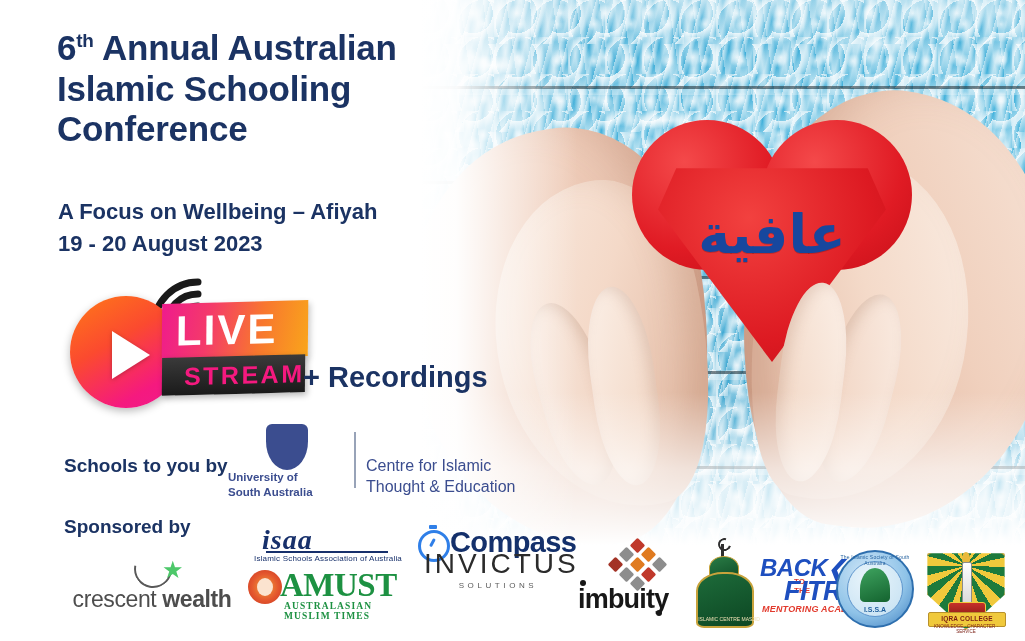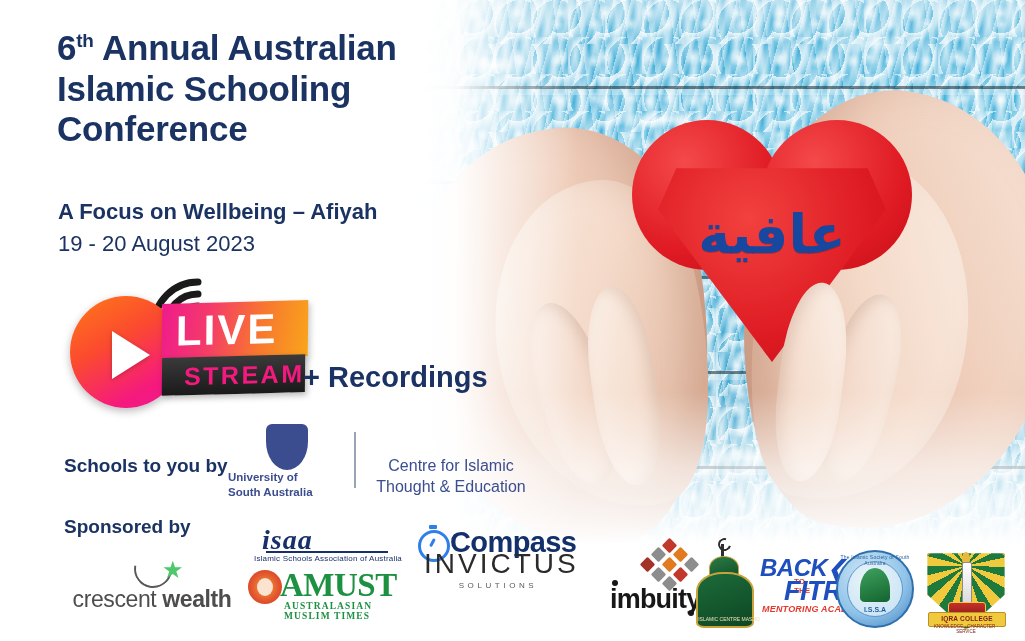--- a/index.html
+++ b/index.html
@@ -128,21 +128,21 @@
     color:#1b3363;font-size:35px;line-height:1.16;font-weight:700;
     letter-spacing:-.2px;
   }
   .title sup{font-size:.54em;vertical-align:super;font-weight:700;}
   .subtitle{
     position:absolute;left:58px;top:196px;width:430px;
     color:#1b3363;font-size:22px;font-weight:600;line-height:1.42;
   }
   .dates{
     position:absolute;left:58px;top:228px;width:430px;
-    color:#1b3363;font-size:22px;font-weight:400;line-height:1.42;
+    color:#1b3363;font-size:22px;font-weight:700;line-height:1.42;
   }
 
   
   .livestream{position:absolute;left:70px;top:276px;width:235px;height:135px;}
   .ls-circle{
     position:absolute;left:0;top:20px;width:112px;height:112px;border-radius:50%;
     background:linear-gradient(150deg,#ff7a18 0%,#fb4a2f 40%,#f5197f 78%,#ef1b8c 100%);
     box-shadow:0 3px 8px rgba(0,0,0,.28);
   }
   .ls-play{
@@ -192,21 +192,21 @@
     border:2.5px solid #fff;border-top:none;border-radius:0 0 9px 9px;
   }
   .unisa-tick{position:absolute;left:63px;top:5px;width:2.5px;height:14px;background:#fff;transform:rotate(12deg);}
   .unisa-txt{
     position:absolute;left:0;top:46px;width:118px;
     color:#3b4d8f;font-size:11.5px;font-weight:700;line-height:1.28;
   }
   .cite-div{position:absolute;left:354px;top:432px;width:1.5px;height:56px;background:#98a3b8;}
   .cite-txt{
     position:absolute;left:366px;top:456px;width:170px;
-    color:#3b4d8f;font-size:16px;font-weight:400;line-height:1.3;text-align:center;
+    color:#3b4d8f;font-size:16px;font-weight:400;line-height:1.3;
   }
 
   
   .sponsored{
     position:absolute;left:64px;top:516px;
     color:#1b3363;font-size:19px;font-weight:700;
   }
   .crescent{position:absolute;left:62px;top:550px;width:180px;height:70px;}
   .cw-moon{
     position:absolute;left:72px;top:0;width:34px;height:34px;border-radius:50%;
@@ -259,21 +259,21 @@
   .cp-ic::before{content:"";position:absolute;left:8px;top:-8px;width:8px;height:4px;background:#2f7fe8;border-radius:1px;}
   .cp-ic::after{content:"";position:absolute;left:10px;top:5px;width:2.5px;height:9px;background:#2f7fe8;transform:rotate(28deg);border-radius:2px;}
   .cp-word{
     position:absolute;left:32px;top:-2px;color:#14306b;font-size:29px;font-weight:700;letter-spacing:-.6px;
   }
 
   .invictus{position:absolute;left:424px;top:549px;width:150px;height:42px;}
   .iv-word{color:#2b2b2b;font-size:28px;font-weight:400;letter-spacing:3px;line-height:30px;}
   .iv-sub{color:#5a5a5a;font-size:8px;letter-spacing:3.6px;text-align:center;width:148px;margin-top:2px;}
 
-  .imbuity{position:absolute;left:578px;top:540px;width:115px;height:74px;margin-left:32px;}
+  .imbuity{position:absolute;left:578px;top:540px;width:115px;height:74px;}
   .im-grid{position:absolute;left:32px;top:0;width:54px;height:46px;}
   .im-grid i{position:absolute;width:11px;height:11px;transform:rotate(45deg);border-radius:1.5px;display:block;}
   .im-word{
     position:absolute;left:0;top:44px;width:118px;color:#171717;font-size:27px;font-weight:700;letter-spacing:-.8px;
   }
   .im-dot-t{position:absolute;left:2px;top:40px;width:6px;height:6px;background:#171717;border-radius:50%;}
   .im-dot-b{position:absolute;left:78px;top:70px;width:6px;height:6px;background:#171717;border-radius:50%;}
 
   .mosqueLogo{position:absolute;left:692px;top:548px;width:62px;height:78px;}
   .mq-body{

